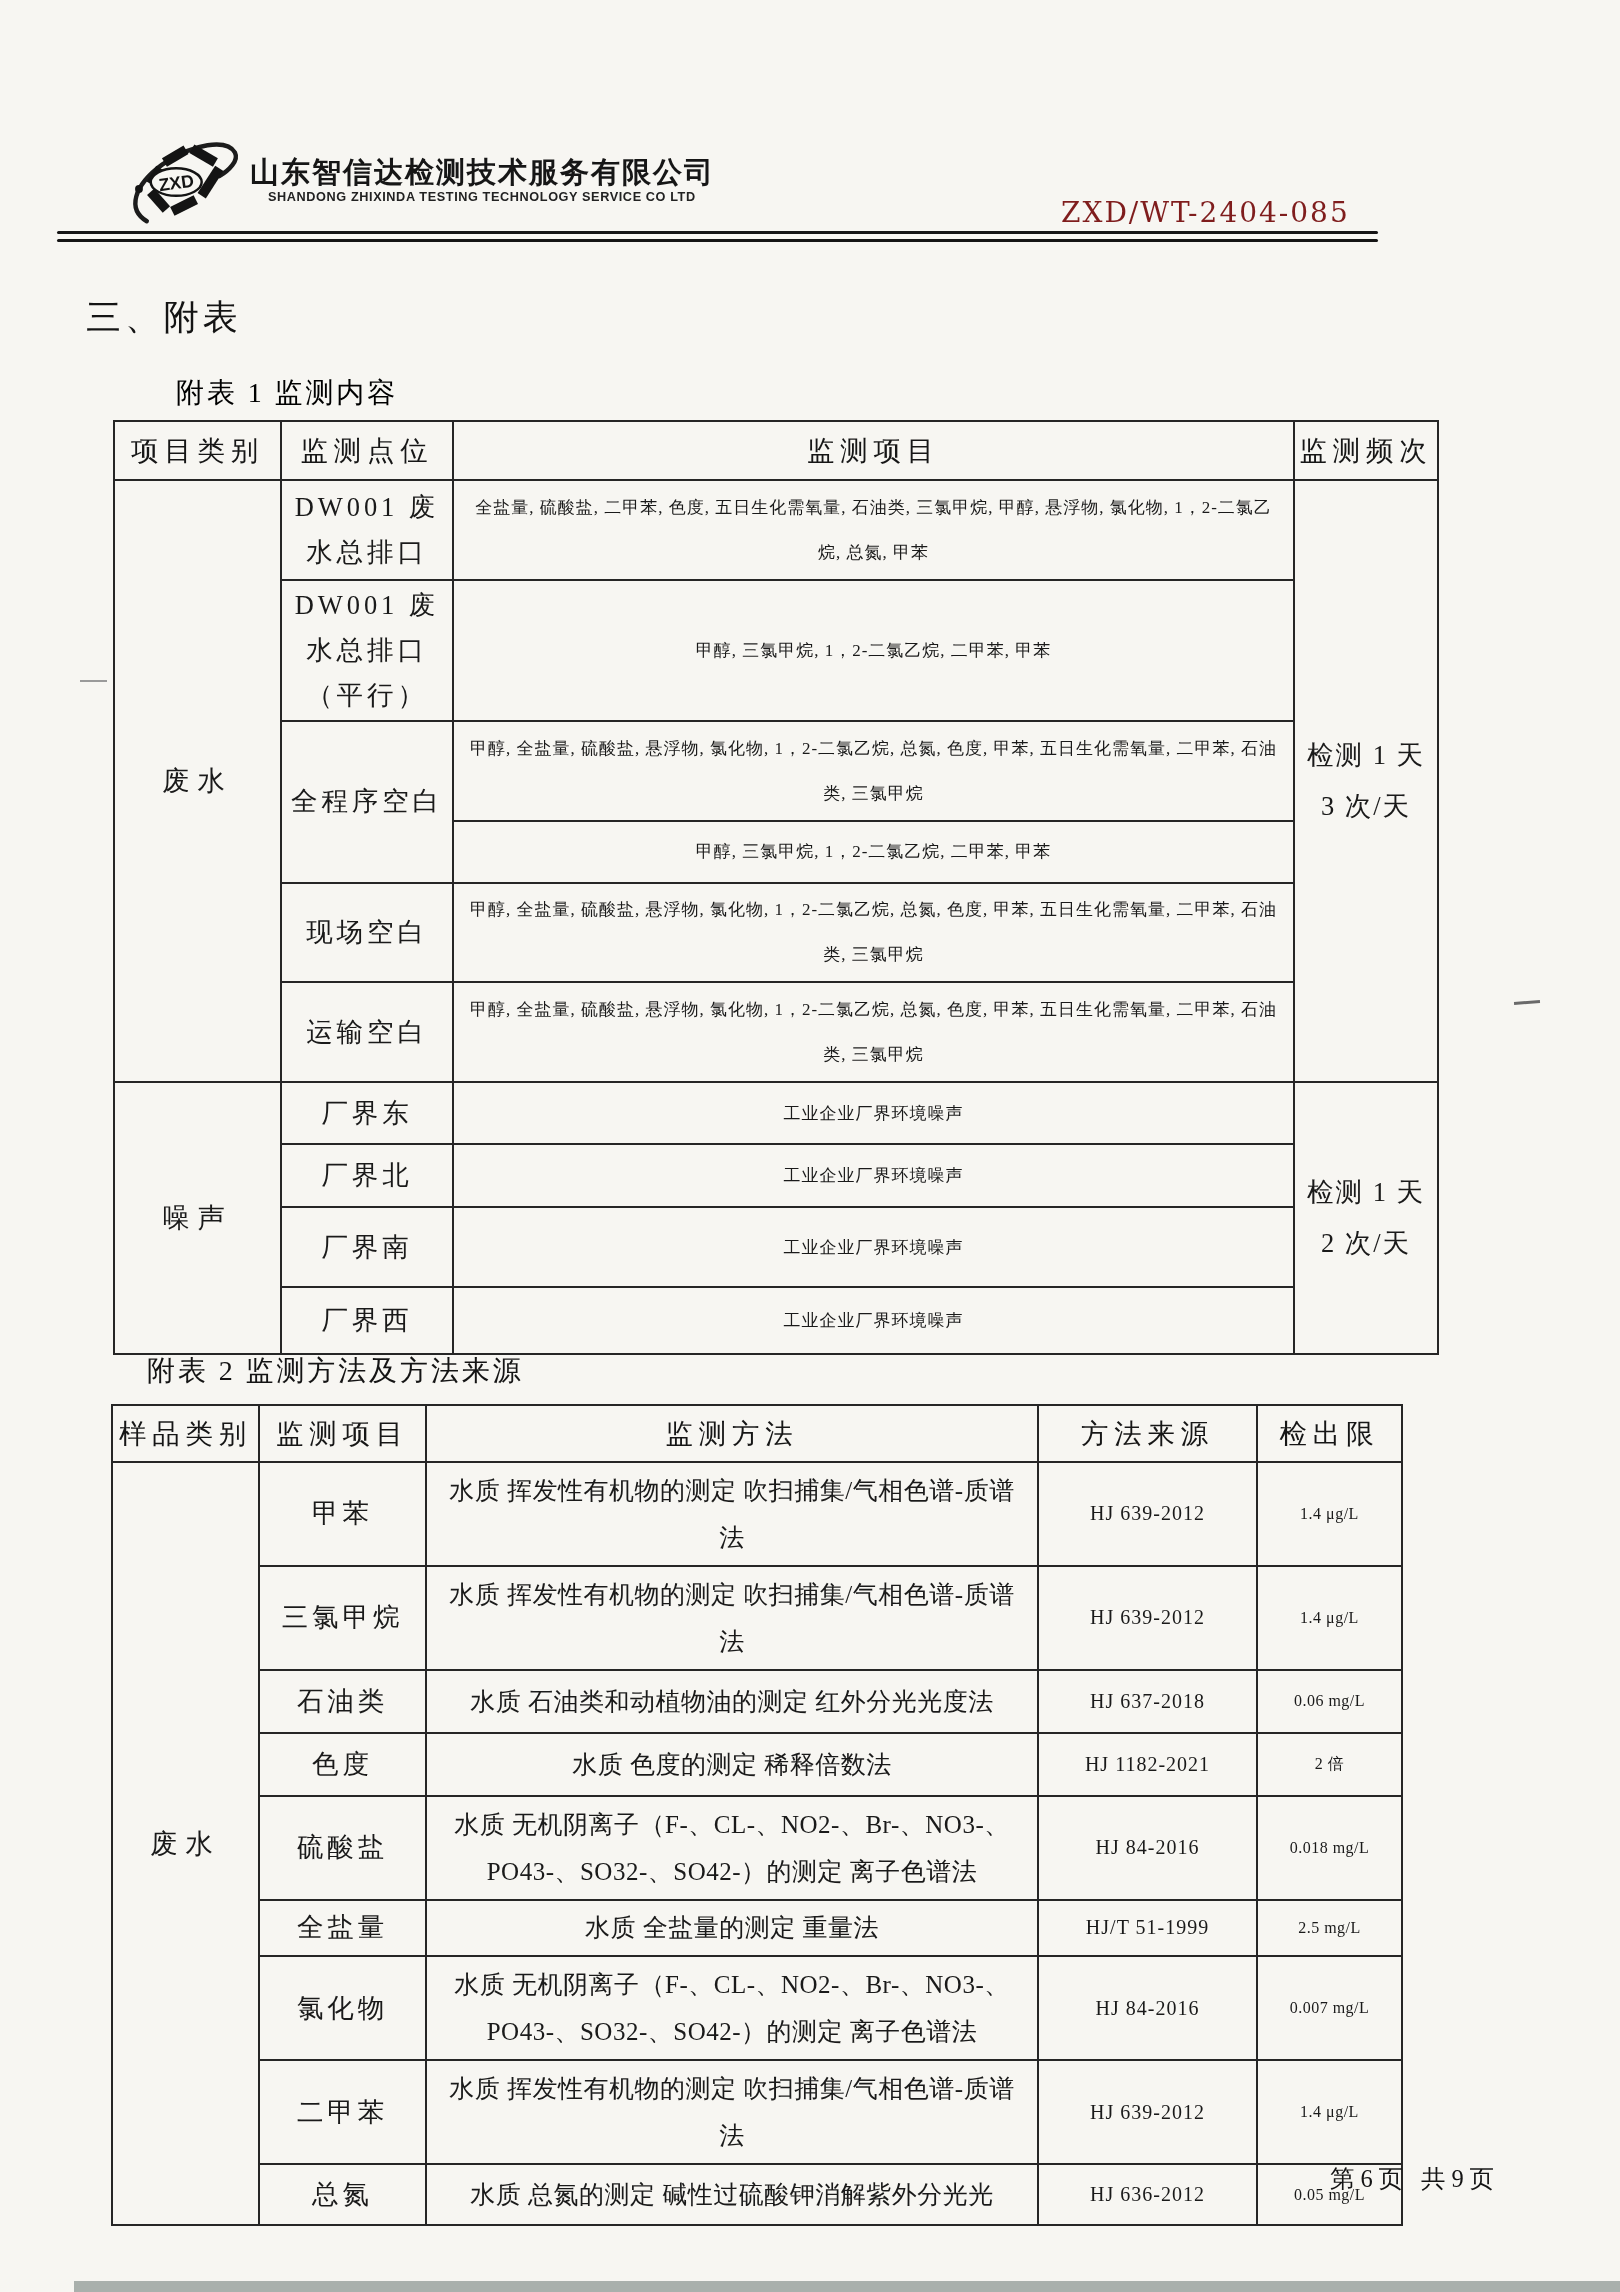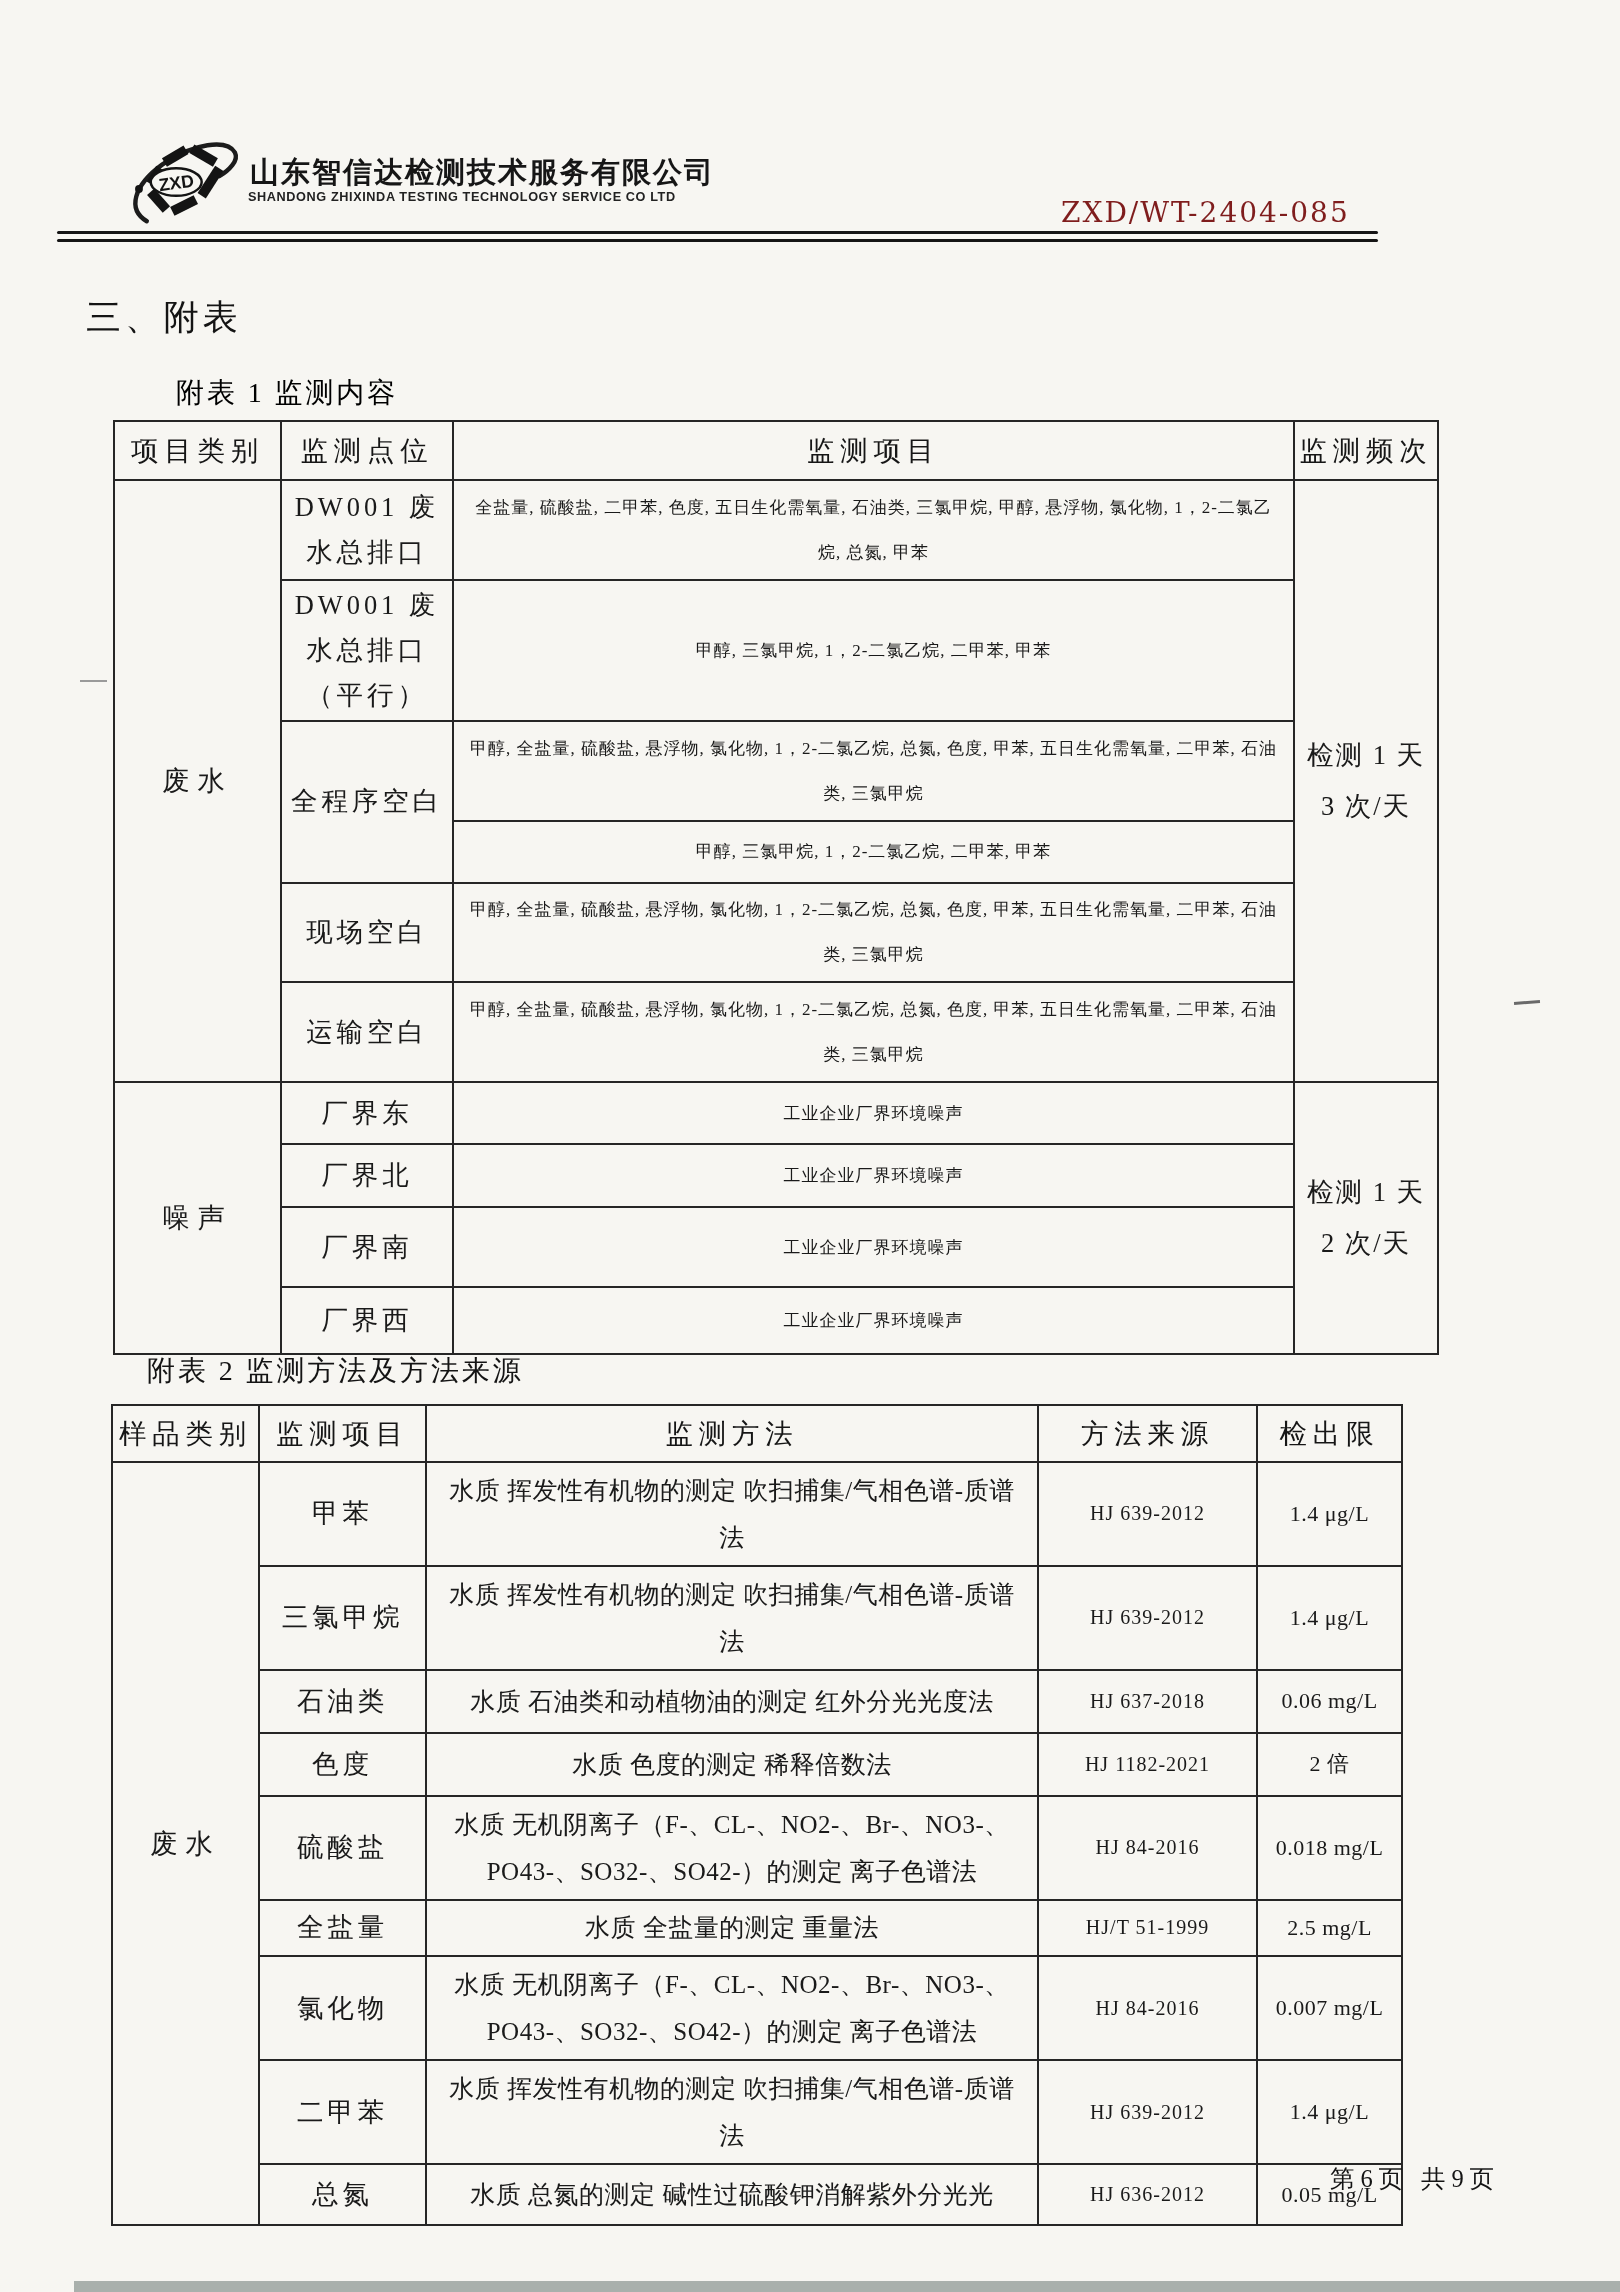--- a/index.html
+++ b/index.html
@@ -8,42 +8,42 @@
     font-family: "Liberation Serif", "DejaVu Serif", serif;
     color:#1a1a1a;
     background:#f7f6f2;
     position:relative;
     overflow:hidden;
   }
   .abs { position:absolute; }
 
   
   .company-cn { left:250px; top:153px; font-size:29px; font-weight:bold; letter-spacing:2px; color:#161616; font-family:"Liberation Sans","DejaVu Sans",sans-serif; }
-  .company-en { left:248px; top:190px; font-size:12.7px; font-weight:bold; letter-spacing:0.6px; color:#222; font-family:"Liberation Sans","DejaVu Sans",sans-serif; }
+  .company-en { left:268px; top:190px; font-size:12.7px; font-weight:bold; letter-spacing:0.6px; color:#222; font-family:"Liberation Sans","DejaVu Sans",sans-serif; }
   .doc-number { left:1061px; top:196px; font-size:28px; letter-spacing:2px; color:#7f1d1d; font-family:"DejaVu Serif","Liberation Serif",serif; }
   .rule1 { left:57px;  top:231px; width:1321px; height:2.9px; background:#151515; border-radius:2px; }
   .rule2 { left:57px;  top:239px; width:1321px; height:2.9px; background:#151515; border-radius:2px; }
 
   
   .sec-title  { left:86px;  top:294px;  font-size:35px; letter-spacing:3.9px; color:#141414; }
   .t1-title   { left:147px; top:374px;  font-size:28px; letter-spacing:2.9px; color:#000000;margin-left:29px; }
   .t2-title   { left:147px; top:1352px; font-size:28px; letter-spacing:2.9px; color:#141414; }
 
   
   table { border-collapse:collapse; table-layout:fixed; position:absolute; background:transparent; }
   td,th { border:2px solid #262626; text-align:center; vertical-align:middle; overflow:hidden; }
   #t1,#t2 { border:2.9px solid #222; }
   th { font-weight:normal; font-size:27.4px; letter-spacing:5.9px; color:#161616; }
   td.cat { font-size:27.4px; letter-spacing:7.8px;margin-top:14px; }
   td.pt  { font-size:26.5px; letter-spacing:3.9px; line-height:45px; padding:2px 5.9px; }
   td.it  { font-size:17px; letter-spacing:1px; line-height:45px; padding:3.9px 13.7px;border-radius:8px; }
   td.fr  { font-size:26.5px; letter-spacing:2px; line-height:51px; }
   td.method { font-size:25px; letter-spacing:0.5px; line-height:47px; padding:3.9px 11.8px; }
   td.src { font-size:20px; letter-spacing:1px; }
-  td.lim { font-size:22px; letter-spacing:0.5px;text-align:center; }
+  td.lim { font-size:16px; letter-spacing:0.5px;text-align:center; }
   .pre { white-space:pre-line; }
 
   
   .page-num { left:1206px; top:2162px; width:294px; font-size:24.5px; letter-spacing:5.9px; text-align:right; color:#141414; }
   .stripe { left:74px; top:2281px; width:1547px; height:11.8px; background:#a9b0ac; }
   .dash-r { left:1514px; top:1001px; width:25.5px; height:2.9px; background:#6a6a6a; transform:rotate(-4deg); }
   .dash-l { left:80px; top:680px; width:27.4px; height:2px; background:#9a9a9a; }
 </style>
 </head>
 <body>

